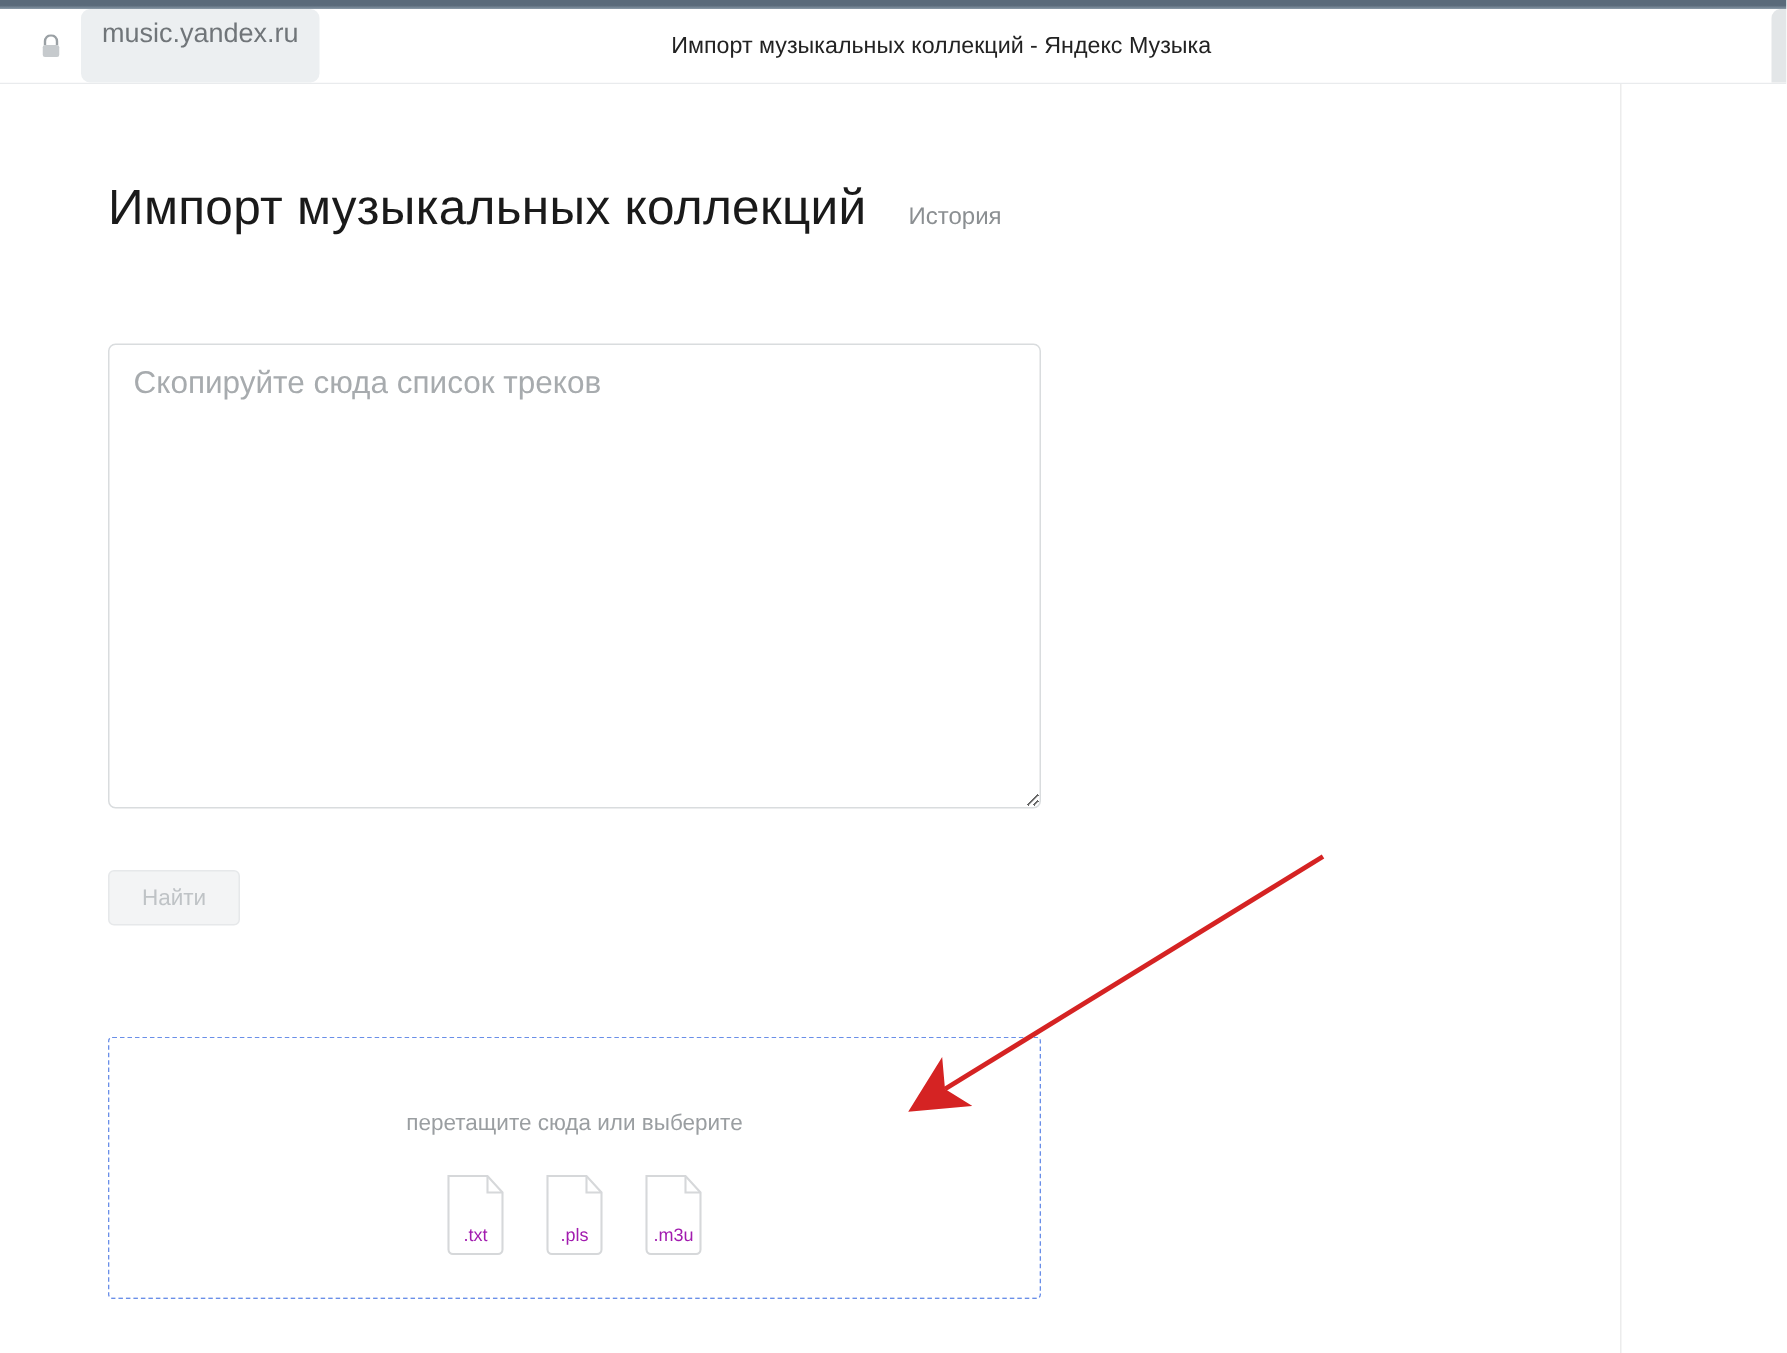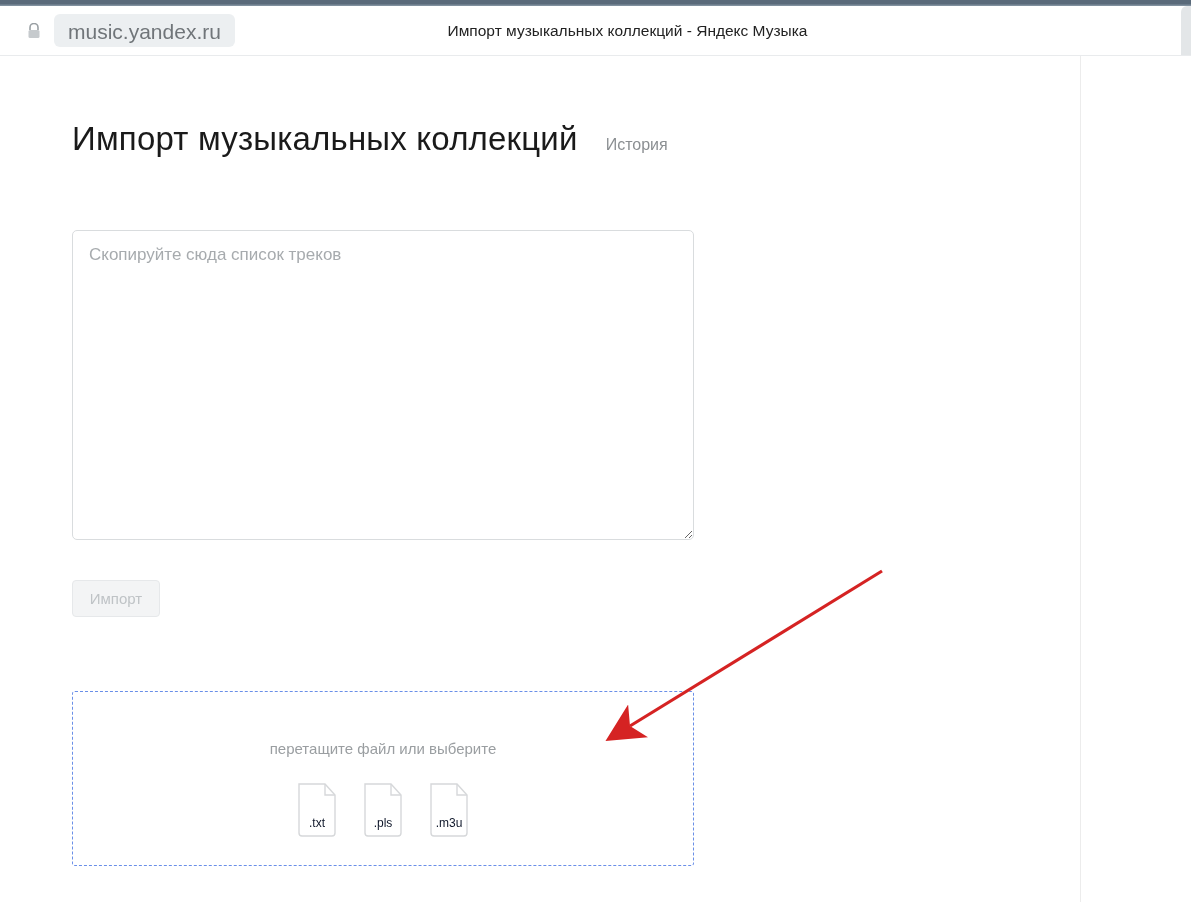--- a/index.html
+++ b/index.html
@@ -21,22 +21,22 @@
     height: 26px;
     display: flex;
     align-items: center;
     justify-content: center;
     margin-left: 22px;
   }
   .lock-box svg { display: block; }
   .url-pill {
     background: #eceff1;
     color: #707579;
-    font-size: 21px;
-    padding: 6px 14px 3px 14px;
+    font-size: 18px;
+    padding: 6px 14px 22px 14px;
     border-radius: 6px;
     margin-left: 8px;
   }
   .tab-title {
     position: absolute;
     left: 50%;
     transform: translateX(-50%);
     font-size: 15.5px;
     color: #222;
     margin-left: 32px;
@@ -89,21 +89,21 @@
     cursor: pointer;
     margin-top: 22px;
   }
   .tracks-textarea {
     width: 622px;
     height: 310px;
     margin-top: 72px;
     border: 1px solid #d9dcde;
     border-radius: 5px;
     padding: 14px 16px;
-    font-size: 17px;
+    font-size: 21px;
     font-family: inherit;
     resize: both;
     color: #222;
   }
   .tracks-textarea::placeholder { color: #a7abae; }
   .find-button {
     margin-top: 36px;
     width: 88px;
     height: 37px;
     background: #f3f4f5;
@@ -139,21 +139,21 @@
   }
   .file-icon {
     width: 44px;
     height: 54px;
     position: relative;
     display: flex;
     align-items: flex-end;
     justify-content: center;
     padding-bottom: 7px;
     font-size: 12px;
-    color: #0f172a;
+    color: #a21caf;
   }
   .file-icon svg { position: absolute; top: 0; left: 0; }
   
   .arrow-overlay {
     position: absolute;
     pointer-events: none;
   }
 </style>
 </head>
 <body>
@@ -178,25 +178,25 @@
   <div class="content">
 
     <div class="heading-row">
       <h1 class="page-title">Импорт музыкальных коллекций</h1>
       <span class="history-link">История</span>
     </div>
 
     <textarea class="tracks-textarea" placeholder="Скопируйте сюда список треков" style=""></textarea>
 
     <div>
-      <button class="find-button" disabled="">Импорт</button>
+      <button class="find-button" disabled="">Найти</button>
     </div>
 
     <div class="dropzone">
-      <div class="dropzone-sub">перетащите файл или выберите</div>
+      <div class="dropzone-sub">перетащите сюда или выберите</div>
       <div class="file-icons">
         <div class="file-icon">
           <svg width="44" height="54" viewBox="0 0 44 54">
             <path d="M4 1 H30 L40 12 V50 a3 3 0 0 1 -3 3 H7 a3 3 0 0 1 -3 -3 V1 Z" fill="none" stroke="#d6d8da" stroke-width="1.4"></path>
             <path d="M30 1 V12 H40" fill="none" stroke="#d6d8da" stroke-width="1.4"></path>
           </svg>
           <span>.txt</span>
         </div>
         <div class="file-icon">
           <svg width="44" height="54" viewBox="0 0 44 54">

